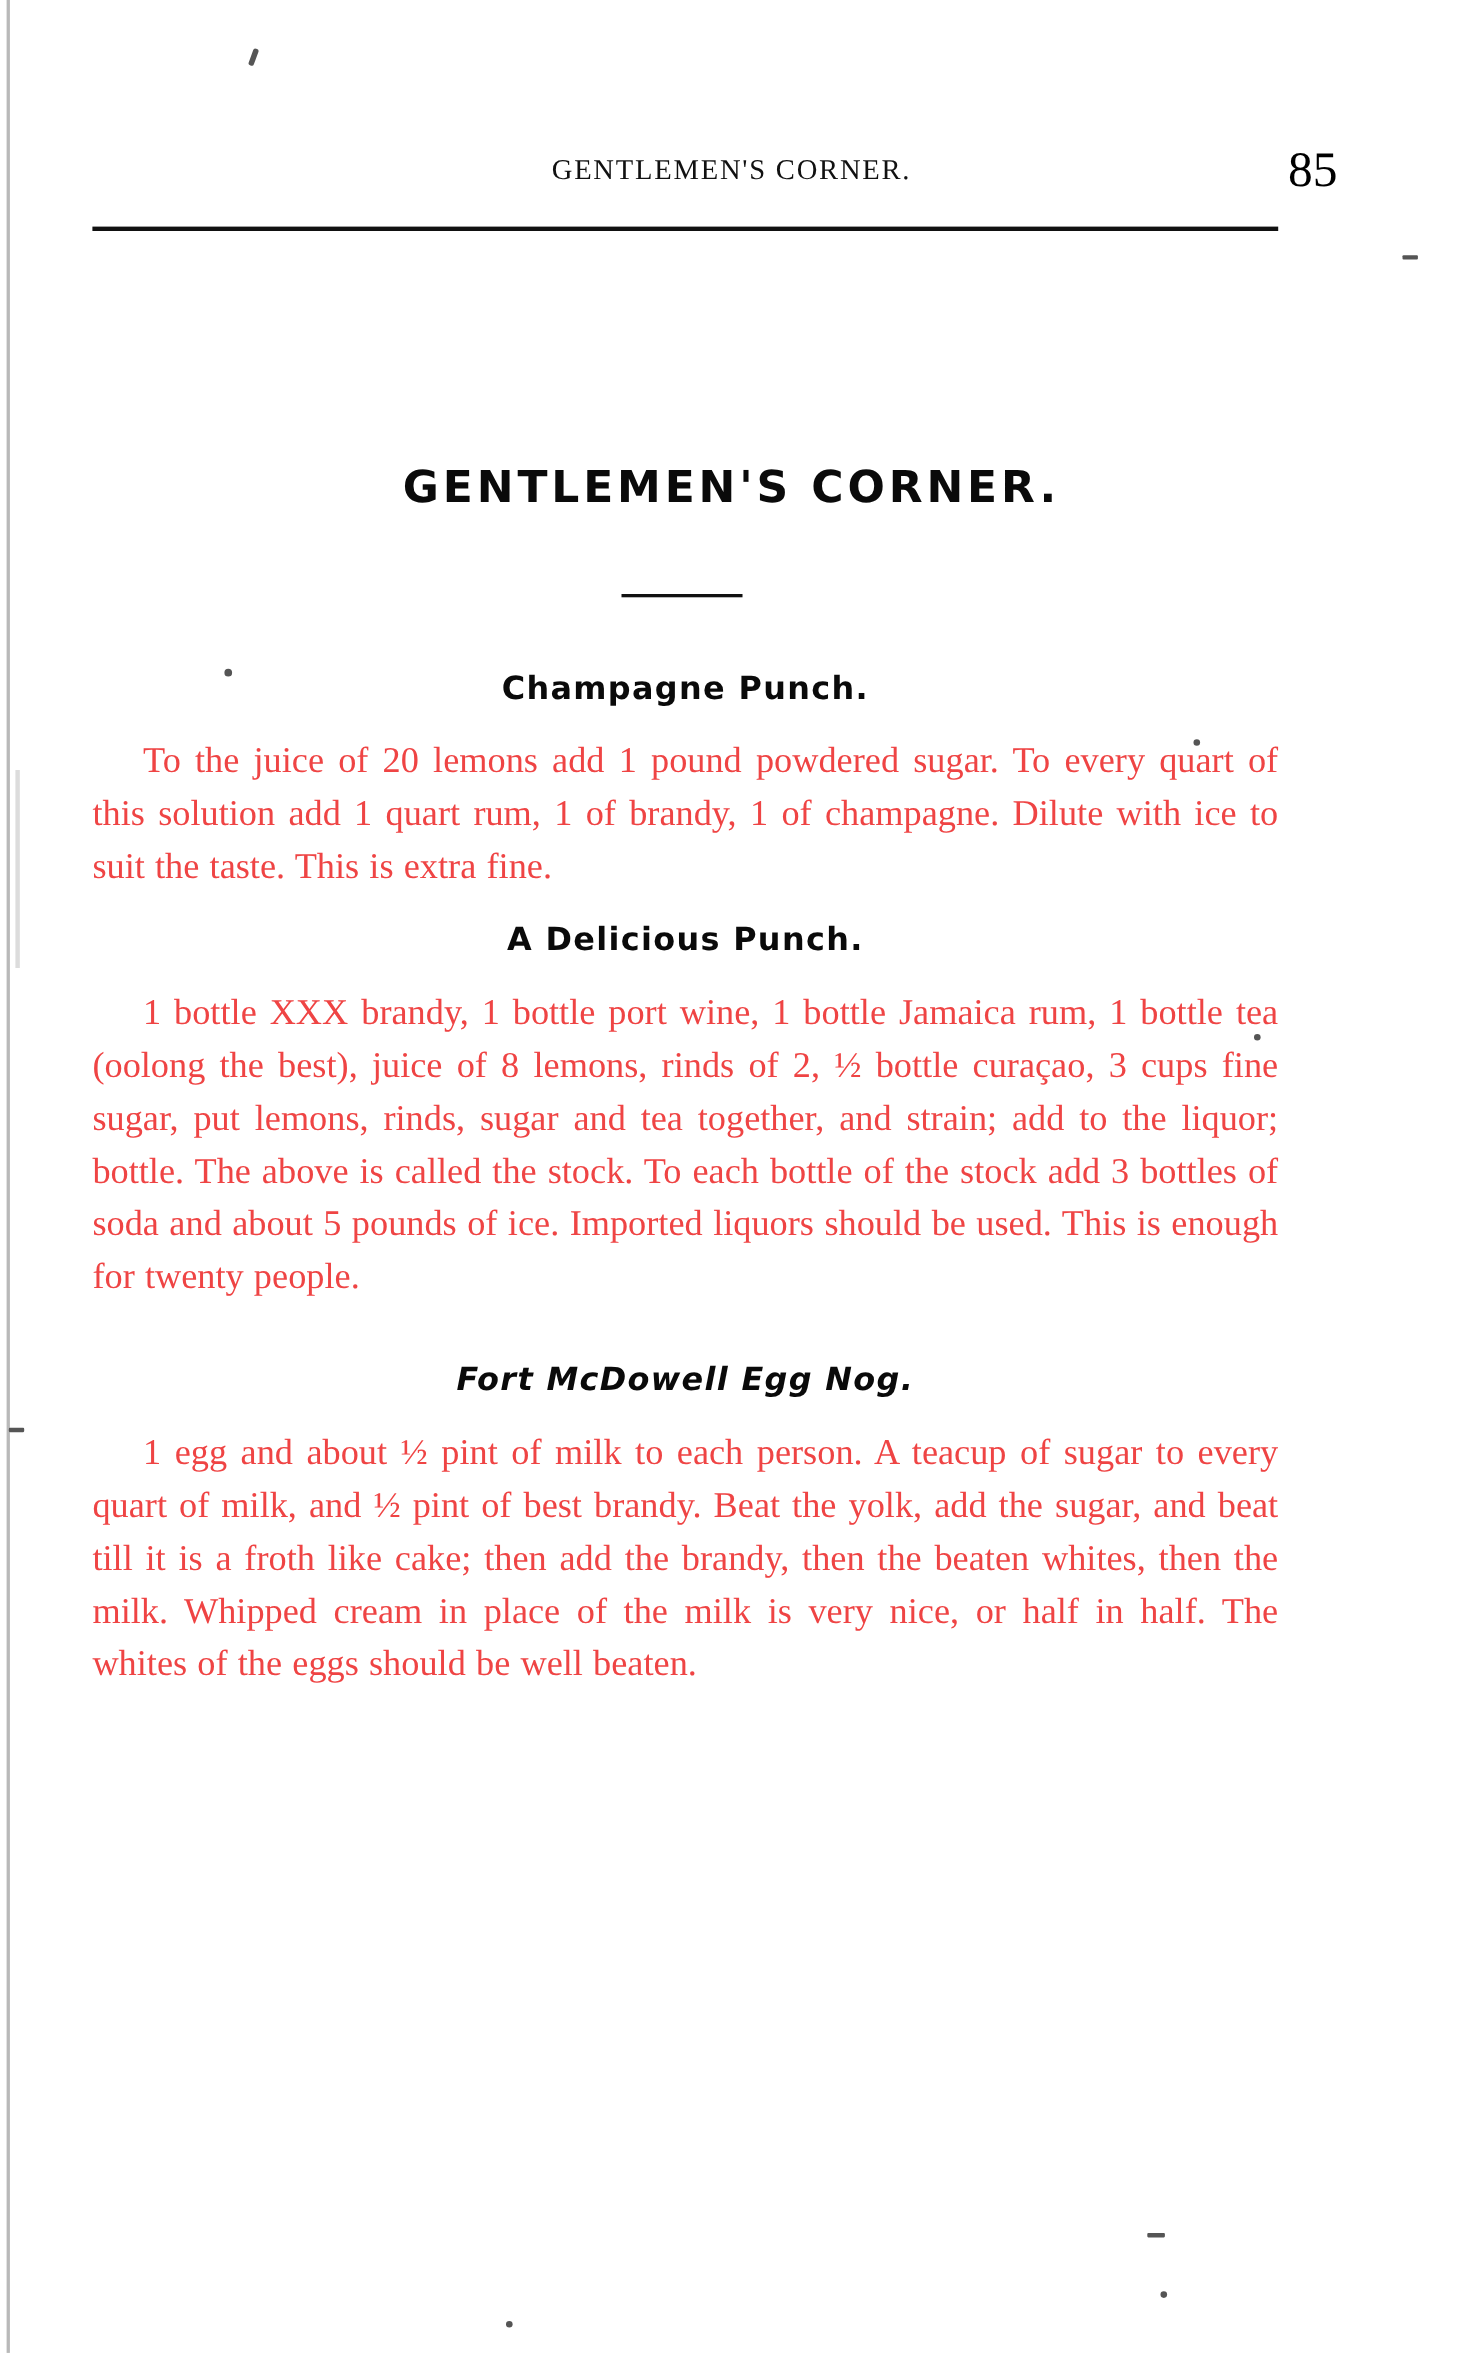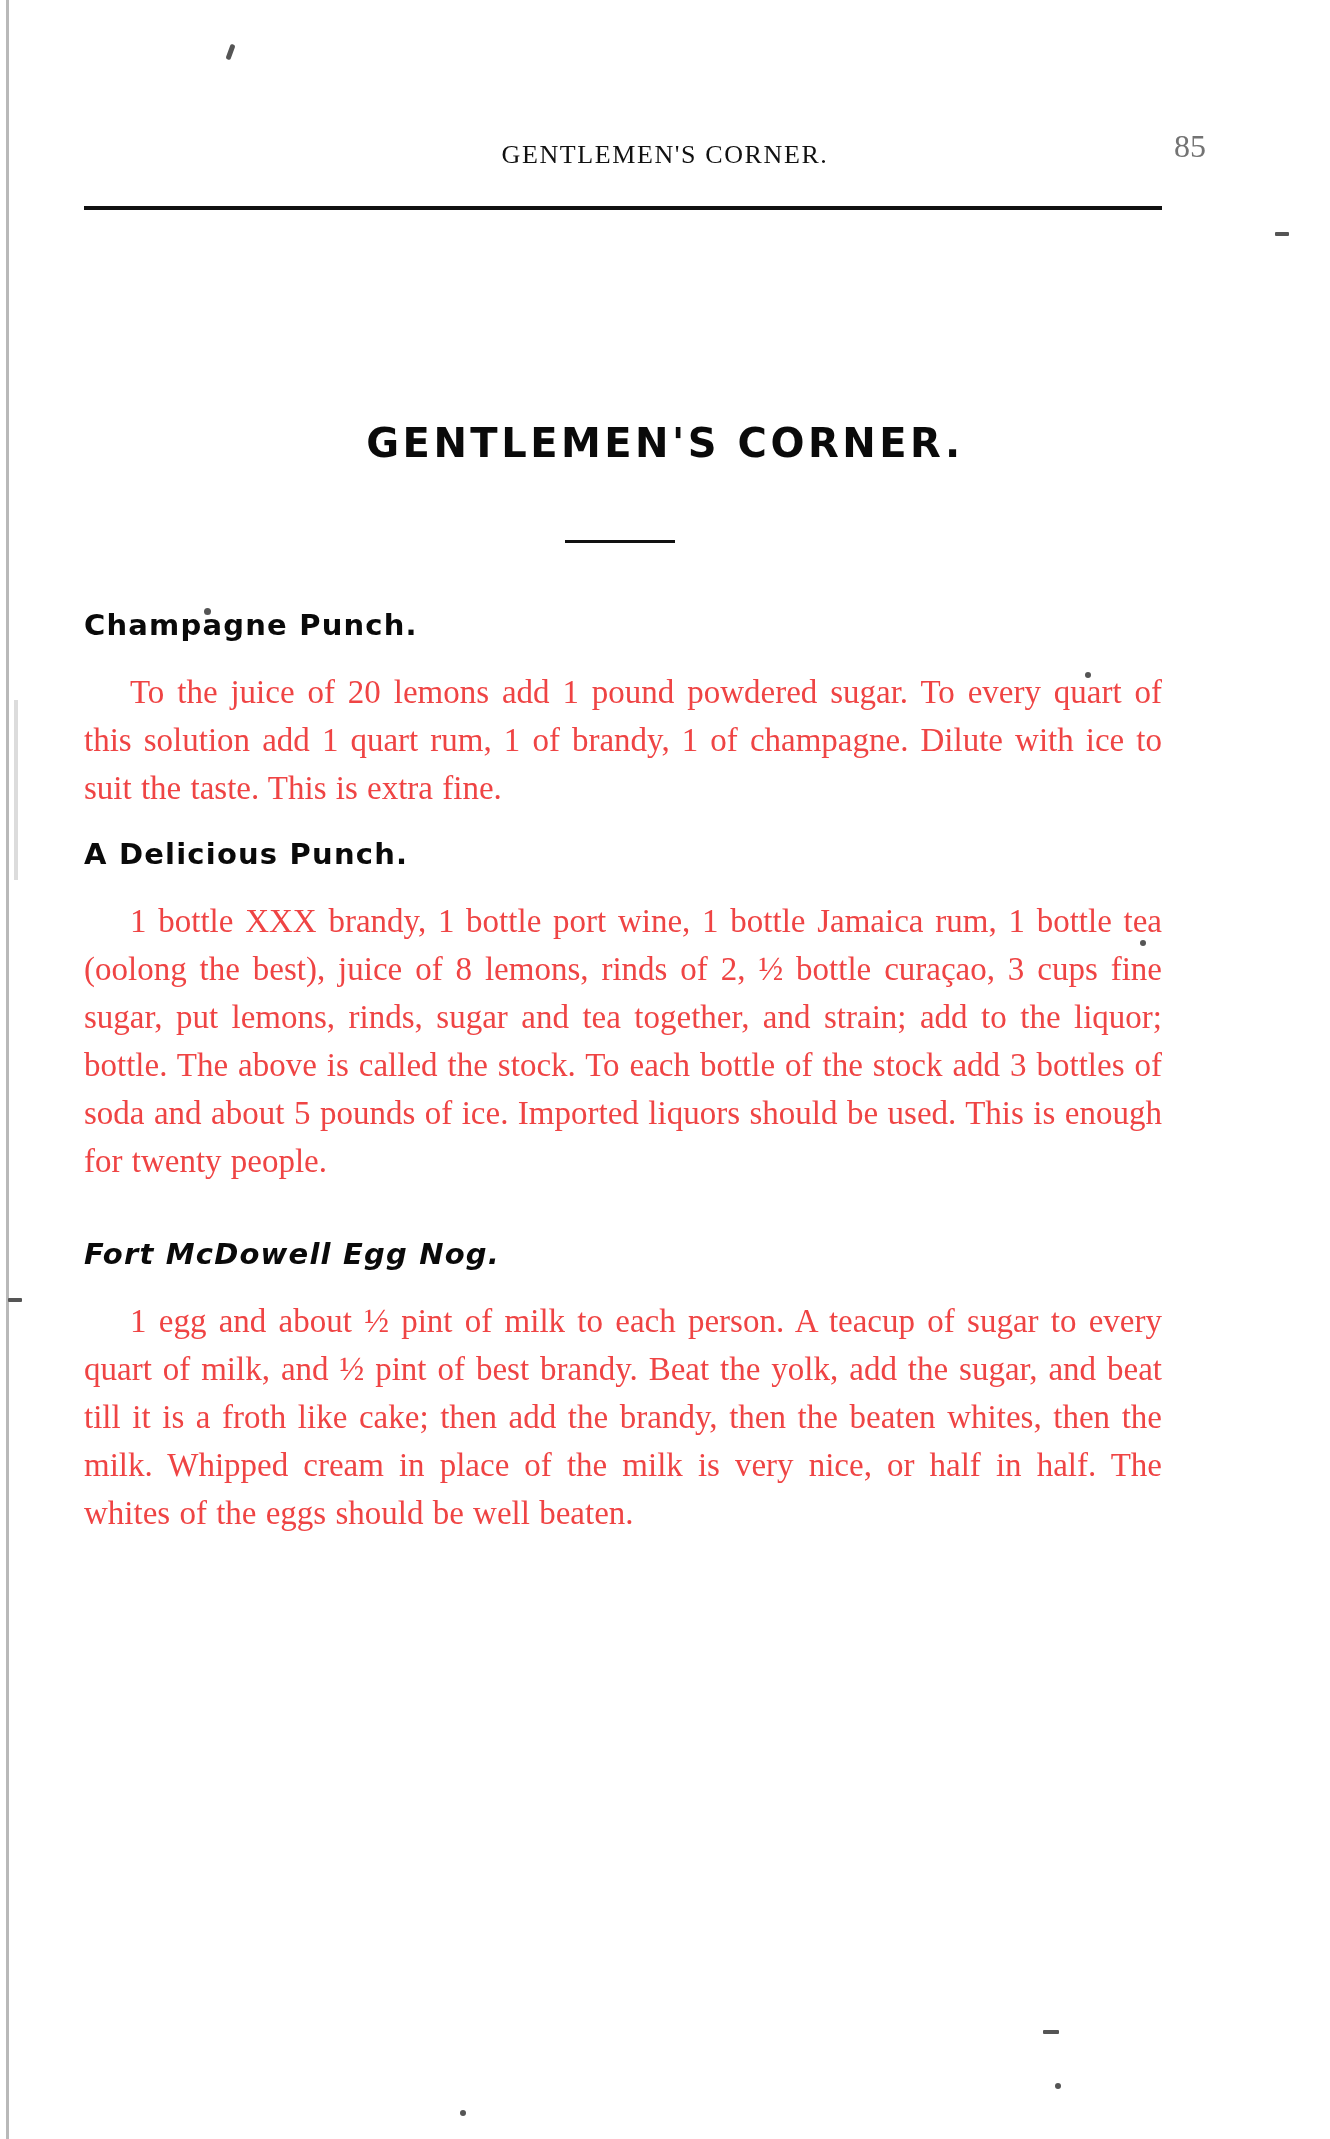--- a/index.html
+++ b/index.html
@@ -45,24 +45,24 @@
   }
   .running-head-text {
     display: inline-block;
     font-variant: small-caps;
     font-size: 26px;
     letter-spacing: 1.6px;
     color: #111;
   }
   .folio {
     position: absolute;
-    right: 124px;
+    right: 114px;
     top: 128px;
-    font-size: 32px;
-    color: #737373;
+    font-size: 45px;
+    color: #000000;
   }
 
   .rule-head {
     position: absolute;
     left: 84px;
     top: 206px;
     width: 1078px;
     height: 4px;
     background: #111;
   }
@@ -92,20 +92,21 @@
 
   
   .column {
     position: absolute;
     left: 84px;
     top: 600px;
     width: 1078px;
   }
 
   .recipe-title {
+    text-align: center;
     font-family: "DejaVu Sans", sans-serif;
     font-weight: bold;
     font-size: 29px;
     letter-spacing: 1.2px;
     color: #0a0a0a;
     margin: 0 0 26px 0;
   }
   .recipe-title.t1 { margin-top: 8px; }
   .recipe-title.t2 { margin-top: 25px; }
   .recipe-title.t3 { margin-top: 52px; font-style: italic; }

